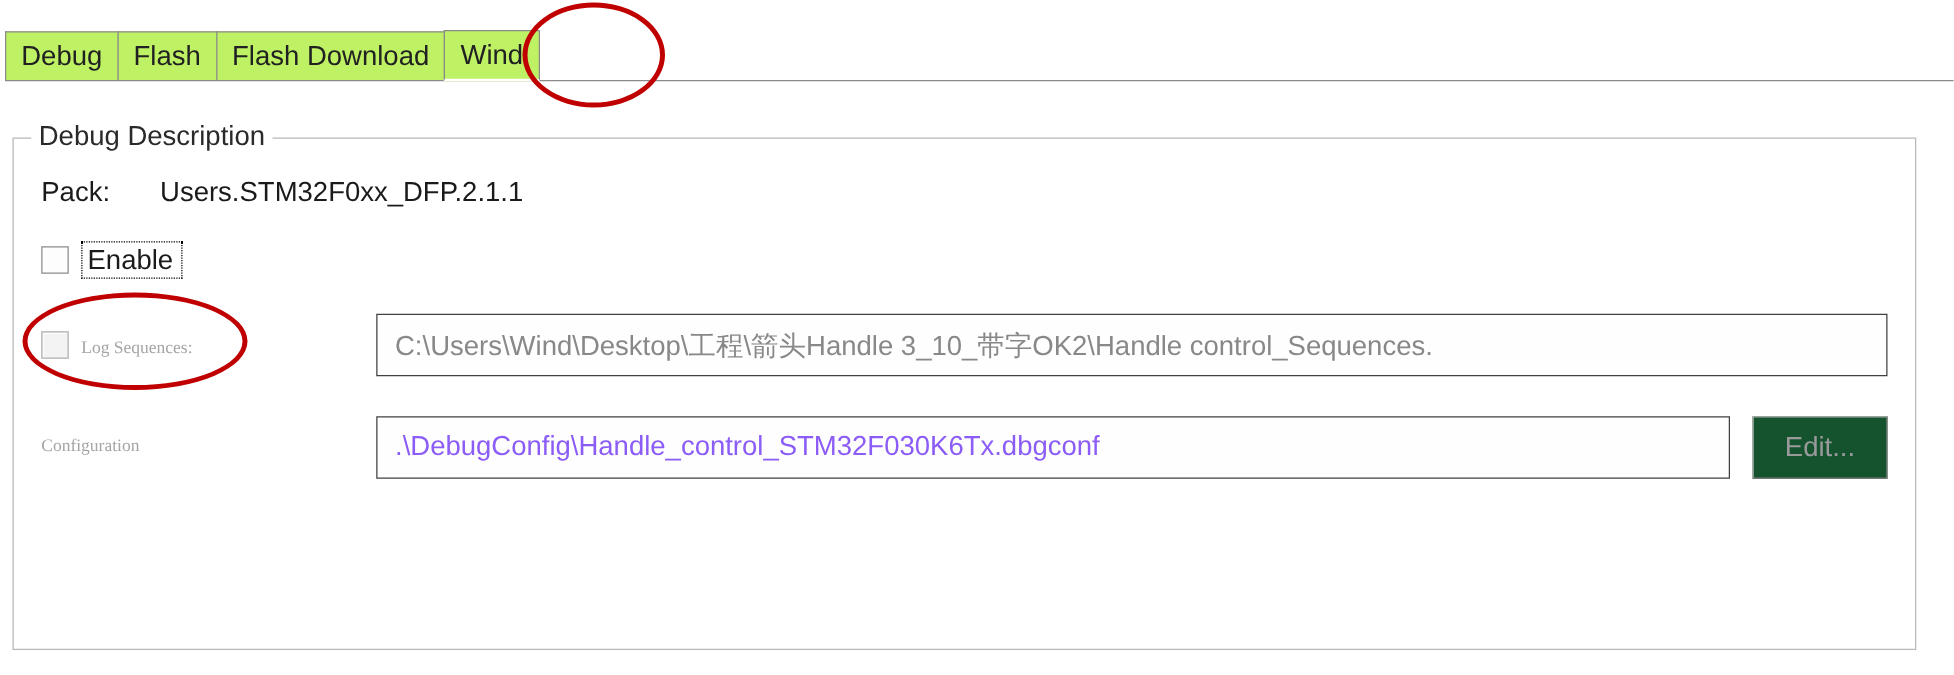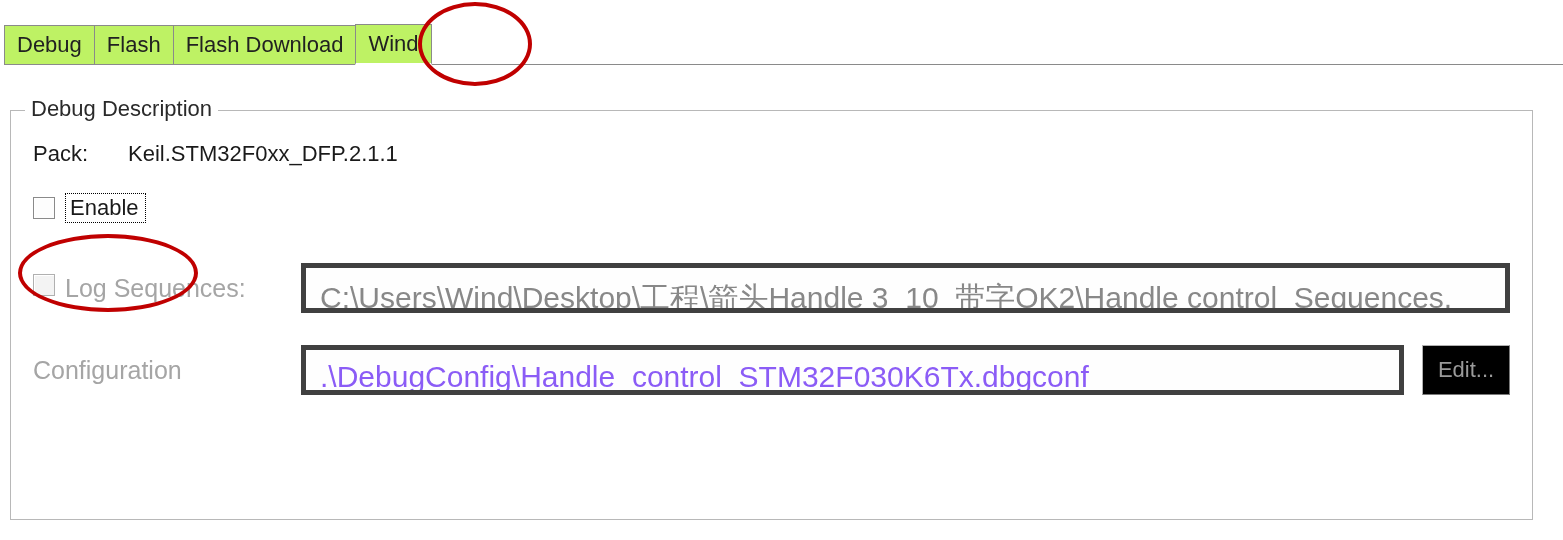--- a/index.html
+++ b/index.html
@@ -73,21 +73,21 @@
       margin-bottom: 26px;
       gap: 28px;
     }
     .pack-label { font-size: 22px; color: #1a1a1a; }
     .pack-value { margin-left: 12px; font-size: 22px; color: #1a1a1a; }
 
     .enable-row {
       display: flex;
       align-items: center;
       margin-top: 18px;
-      margin-bottom: 40px;
+      margin-bottom: 28px;
     }
     .chk {
       width: 22px;
       height: 22px;
       border: 1px solid #8a8a8a;
       background: #fdfdfd;
       box-shadow: inset 1px 1px 0 #ffffff;
       margin-right: 10px;
       cursor: pointer;
     }
@@ -104,47 +104,48 @@
       line-height: 1.2;
     }
 
     .field-row {
       display: flex;
       align-items: center;
       margin-bottom: 32px;
     }
     .field-label {
       width: 220px;
-      font-size: 25px;
+      font-size: 14px;
       color: #a5a5a5;
       display: flex;
-      align-items: flex-start;
+      align-items: flex-end;
+      font-family: Liberation Serif, serif;
     }
     .field-label .chk { flex-shrink: 0; }
     .textfield {
       flex: 1;
       height: 50px;
-      border: 5px solid #404040;
+      border: 1px solid #404040;
       background: #fefefe;
       padding: 10px 14px;
-      font-size: 30px;
+      font-size: 22px;
       color: #888888;
       white-space: nowrap;
       overflow: hidden;
     }
     .textfield.ro { color: #8b5cf6; }
 
     .btn-edit {
-      width: 88px;
+      width: 108px;
       height: 50px;
       margin-left: 18px;
       border: 1px solid #b0b0b0;
       border-right-color: #7a7a7a;
       border-bottom-color: #7a7a7a;
-      background: #000000;
+      background: #14532d;
       color: #9a9a9a;
       font-size: 22px;
       display: flex;
       align-items: center;
       justify-content: center;
       cursor: default;
     }
 
     
     .red-oval {
@@ -176,21 +177,21 @@
   <div class="tab">Flash Download</div>
   <div class="tab active">Wind</div>
   <div class="tab-line-after"></div>
 </div>
 
 <div class="groupbox">
   <div class="groupbox-title">Debug Description</div>
 
   <div class="row">
     <span class="pack-label">Pack:</span>
-    <span class="pack-value">Keil.STM32F0xx_DFP.2.1.1</span>
+    <span class="pack-value">Users.STM32F0xx_DFP.2.1.1</span>
   </div>
 
   <div class="enable-row">
     <div class="chk"></div>
     <span class="enable-label">Enable</span>
   </div>
 
   <div class="field-row">
     <div class="field-label">
       <div class="chk disabled"></div>

